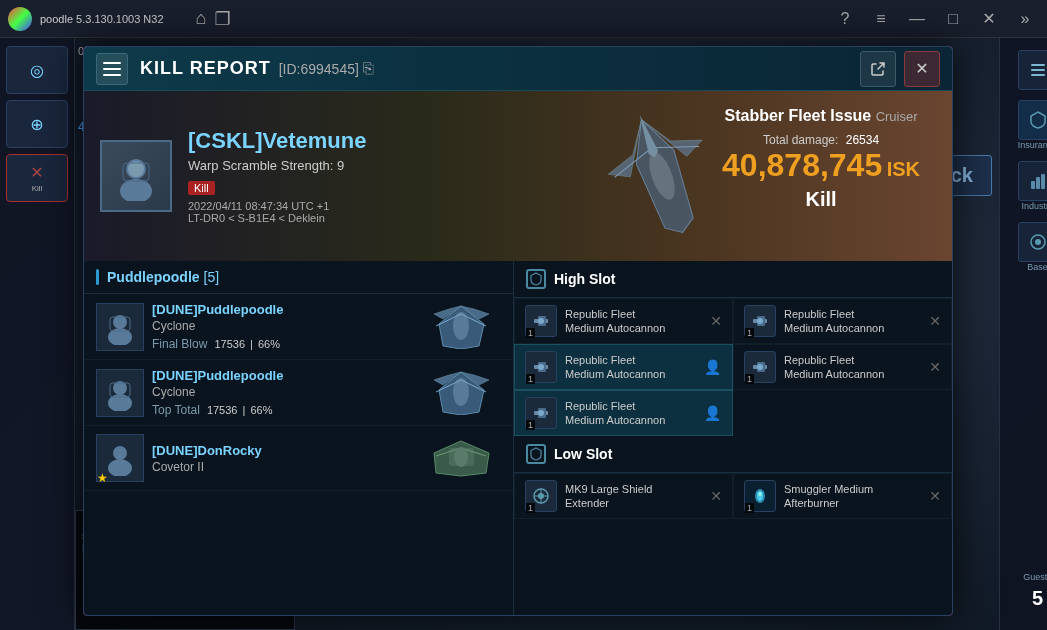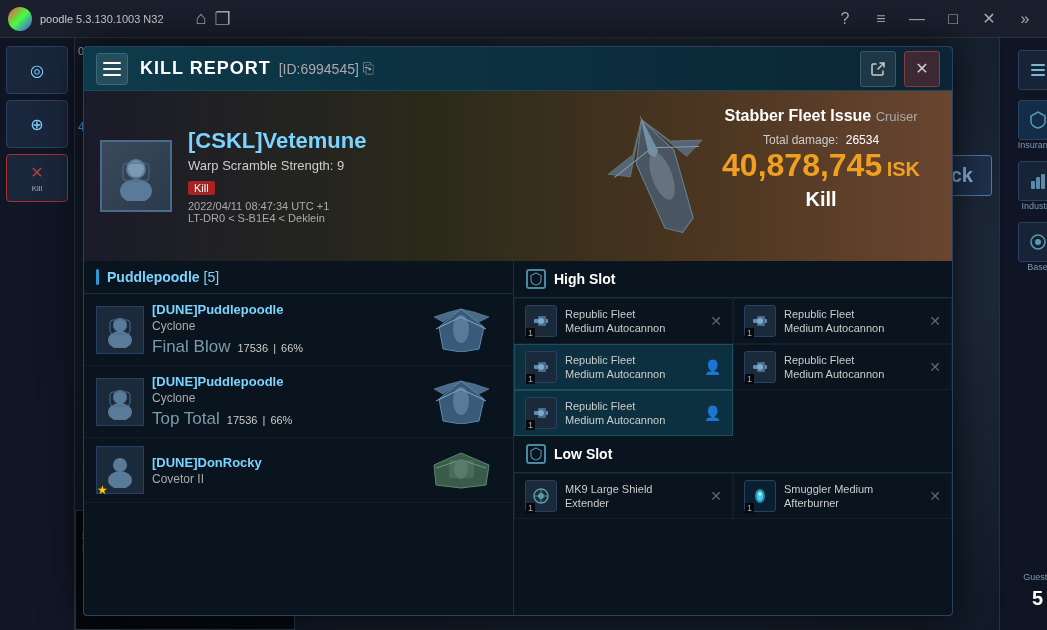--- a/index.html
+++ b/index.html
@@ -481,21 +481,21 @@
       font-size: 12px;
       margin-top: 2px;
     }
     .participant-stats {
       color: #ccc;
       font-size: 11px;
       margin-top: 4px;
     }
     .participant-stat-label {
       color: #7a9aaa;
-      font-size: 17px;
+      font-size: 12px;
       margin-top: 44px;
     }
     .participant-ship-img {
       width: 80px;
       height: 48px;
       flex-shrink: 0;
       display: flex;
       align-items: center;
       justify-content: center;
     }

